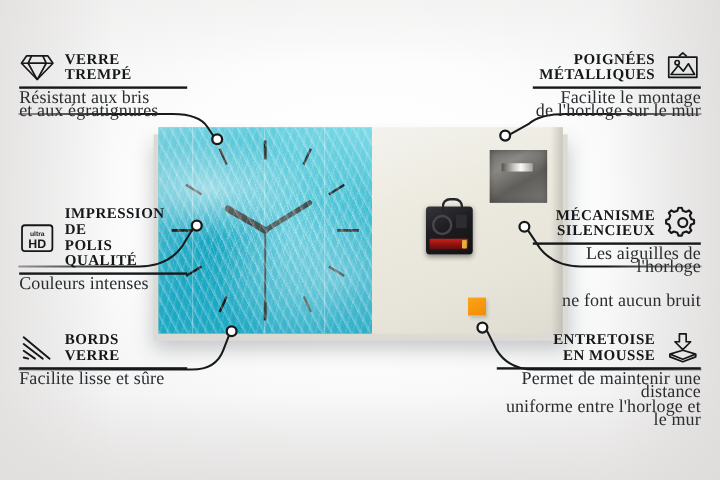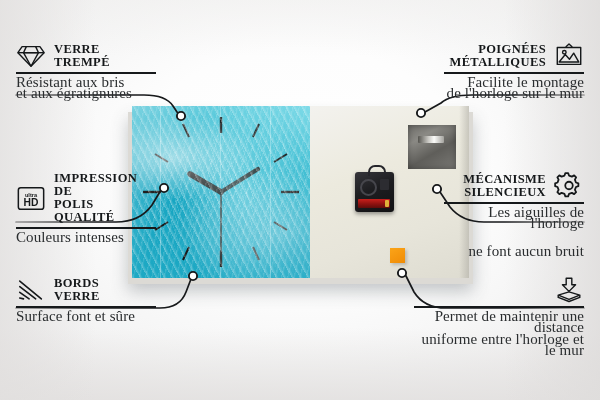--- a/index.html
+++ b/index.html
@@ -250,21 +250,21 @@
             <line x1="4" y1="23" x2="8" y2="24"></line>
           </g>
         </svg>
       </span>
       <div>
         <div class="co-title">BORDS</div>
         <div class="co-title">VERRE</div>
       </div>
     </div>
     <div class="co-rule" style="width:140px;"></div>
-    <div class="co-sub">Surface font et sûre</div>
+    <div class="co-sub">Facilite lisse et sûre</div>
   </div>
 
   <div class="callout right" style="left:444px;top:42px;width:140px;">
     <div class="co-head">
       <div>
         <div class="co-title">POIGNÉES</div>
         <div class="co-title">MÉTALLIQUES</div>
       </div>
       <span class="ico">
         <svg viewBox="0 0 32 28">
@@ -297,20 +297,24 @@
         </svg>
       </span>
     </div>
     <div class="co-rule" style="width:140px;margin-left:auto;"></div>
     <div class="co-sub">Les aiguilles de l'horloge</div>
     <div class="co-sub" style="margin-top:16px;">ne font aucun bruit</div>
   </div>
 
   <div class="callout right" style="left:414px;top:276px;width:170px;">
     <div class="co-head">
+      <div>
+        <div class="co-title">ENTRETOISE</div>
+        <div class="co-title">EN MOUSSE</div>
+      </div>
       <span class="ico">
         <svg viewBox="0 0 32 28">
           <g fill="none" stroke="#15181a" stroke-width="1.5" stroke-linejoin="round">
             <path d="M13,2 h6 v7 h4 l-7,7 -7,-7 h4 z"></path>
             <path d="M16,16.5 L27.5,20 L16,24.5 L4.5,20 Z"></path>
             <path d="M4.5,20 v2.4 L16,26.8 L27.5,22.4 V20"></path>
           </g>
         </svg>
       </span>
     </div>

